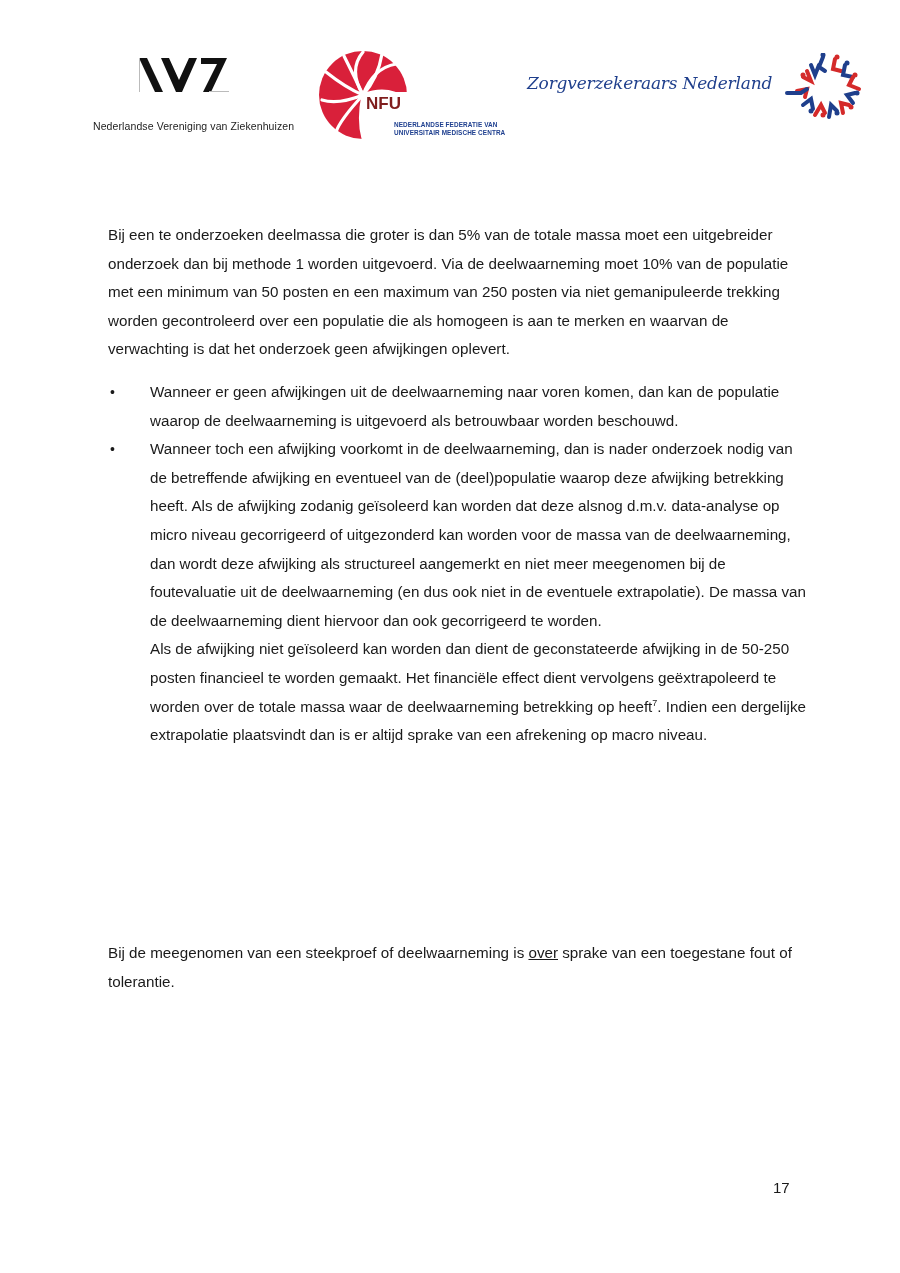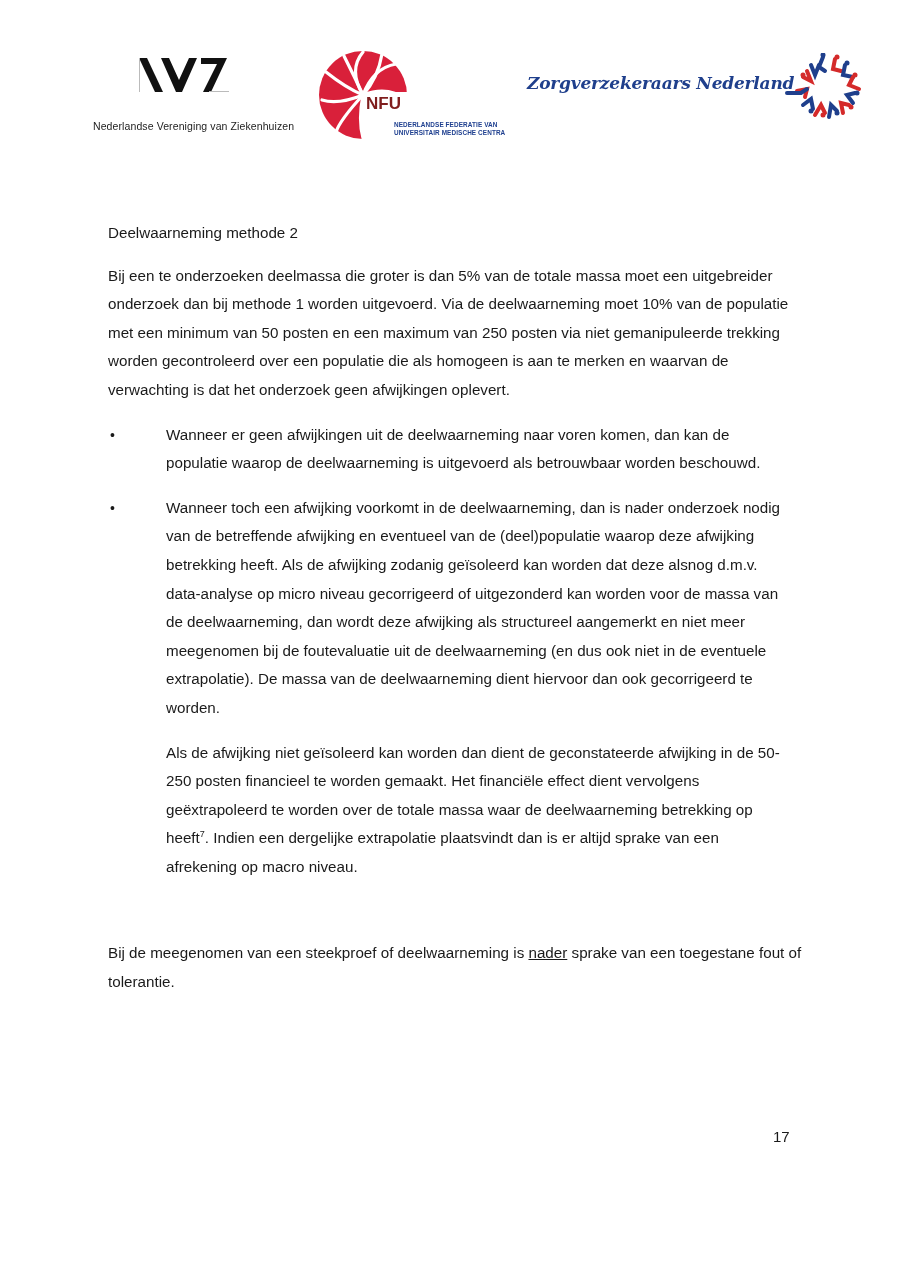--- a/index.html
+++ b/index.html
@@ -86,21 +86,21 @@
       top: 55px;
       width: 340px;
       height: 75px;
     }
     .zn-text {
       position: absolute;
       left: 0;
       top: 18px;
       font-family: "DejaVu Serif", serif;
       font-style: italic;
-      font-weight: bold;
+      font-weight: normal;
       font-size: 17px;
       color: #1f3f8c;
       white-space: nowrap;
       letter-spacing: -0.2px;
       text-align: right;
     }
     .zn-mark {
       position: absolute;
       left: 256px;
       top: -2px;
@@ -132,37 +132,37 @@
       padding-left: 42px;
       margin: 0;
     }
     .bullet-dot {
       position: absolute;
       left: 2px;
       top: 0;
       font-size: 14px;
     }
     .bullet-text p {
-      margin: 16px;
+      margin: 0;
     }
     .closing {
       position: absolute;
       left: 108px;
       top: 939px;
       width: 700px;
       font-size: 15.2px;
       line-height: 28.6px;
       margin: 0;
     }
     .underline { text-decoration: underline; }
     sup { font-size: 9px; vertical-align: super; line-height: 0; }
     .page-number {
       position: absolute;
       left: 773px;
-      top: 1128px;
+      top: 1179px;
       font-size: 15px;
     }
   </style>
 </head>
 <body>
 
 <div class="header">
 
   <div class="nvz">
     <svg class="nvz-mark" viewBox="0 0 90 34">
@@ -229,36 +229,35 @@
           <circle cx="64" cy="10" r="2.5"></circle>
         <circle cx="74" cy="40" r="2.5"></circle>
           <circle cx="54" cy="60" r="2.5"></circle>
         <circle cx="28" cy="58" r="2.5"></circle>
       </g>
     </svg>
   </div>
 </div>
 
 <div class="content">
-  <p class="heading">Deelwaarneming methode 2</p>
 
   <p class="para">Bij een te onderzoeken deelmassa die groter is dan 5% van de totale massa moet een uitgebreider onderzoek dan bij methode 1 worden uitgevoerd. Via de deelwaarneming moet 10% van de populatie met een minimum van 50 posten en een maximum van 250 posten via niet gemanipuleerde trekking worden gecontroleerd over een populatie die als homogeen is aan te merken en waarvan de verwachting is dat het onderzoek geen afwijkingen oplevert.</p>
 
   <ul class="bullets">
     <li class="bullet-item">
       <span class="bullet-dot">•</span>
       <div class="bullet-text">
         <p>Wanneer er geen afwijkingen uit de deelwaarneming naar voren komen, dan kan de populatie waarop de deelwaarneming is uitgevoerd als betrouwbaar worden beschouwd.</p>
       </div>
     </li>
     <li class="bullet-item">
       <span class="bullet-dot">•</span>
       <div class="bullet-text">
         <p>Wanneer toch een afwijking voorkomt in de deelwaarneming, dan is nader onderzoek nodig van de betreffende afwijking en eventueel van de (deel)populatie waarop deze afwijking betrekking heeft. Als de afwijking zodanig geïsoleerd kan worden dat deze alsnog d.m.v. data-analyse op micro niveau gecorrigeerd of uitgezonderd kan worden voor de massa van de deelwaarneming, dan wordt deze afwijking als structureel aangemerkt en niet meer meegenomen bij de foutevaluatie uit de deelwaarneming (en dus ook niet in de eventuele extrapolatie). De massa van de deelwaarneming dient hiervoor dan ook gecorrigeerd te worden.</p>
         <p><span>Als de afwijking niet geïsoleerd kan worden dan dient de geconstateerde afwijking in de 50-250 posten financieel te worden gemaakt. Het financiële effect dient vervolgens geëxtrapoleerd te worden over de totale massa waar de deelwaarneming betrekking op heeft</span><sup>7</sup><span>. Indien een dergelijke extrapolatie plaatsvindt dan is er altijd sprake van een afrekening op macro niveau.</span></p>
       </div>
     </li>
   </ul>
 </div>
 
-<p class="closing"><span>Bij de meegenomen van een steekproef of deelwaarneming is </span><span class="underline">nader</span><span> sprake van een toegestane fout of tolerantie.</span></p>
+<p class="closing"><span>Bij de meegenomen van een steekproef of deelwaarneming is </span><span class="underline">over</span><span> sprake van een toegestane fout of tolerantie.</span></p>
 
 <div class="page-number">17</div>
 
 </body></html>

